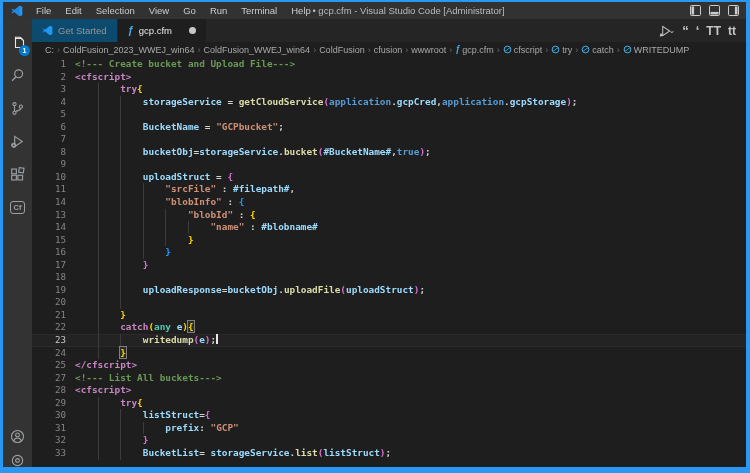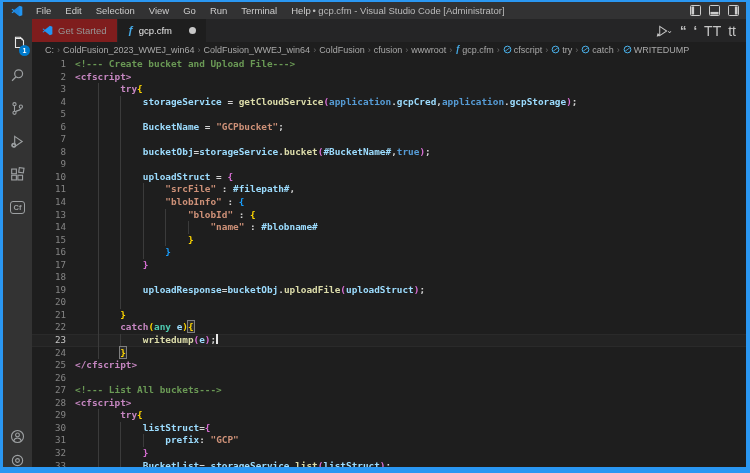--- a/index.html
+++ b/index.html
@@ -42,27 +42,27 @@
   }
   .cf-box {
     border:1.2px solid #9DA0A2; border-radius:3px; color:#9DA0A2;
     font-size:7.5px; font-weight:bold; padding:1px 3px; line-height:9px;
   }
   .ab-bottom { margin-top:auto; display:flex; flex-direction:column; align-items:center; }
   
   .editorcol { flex:1; display:flex; flex-direction:column; min-width:0; }
   .tabbar { height:23px; background:#252526; display:flex; flex:none; align-items:stretch; }
   .tab { display:flex; align-items:center; padding:0 10px; font-size:9.5px; gap:5px; cursor:default; }
-  .tab.inactive { background:#7f1d1d; color:#969696; border-right:1px solid #252526; }
+  .tab.inactive { background:#0c4a6e; color:#969696; border-right:1px solid #252526; }
   .tab.active { background:#1E1E1E; color:#E7E7E7; }
   .dirty-dot { width:7px; height:7px; border-radius:50%; background:#C8C8C8; margin-left:12px; }
   .cfml-glyph { color:#45A9E5; font-size:11px; font-weight:bold; font-style:italic; line-height:1; }
   .editor-actions { margin-left:auto; display:flex; align-items:center; gap:7px; padding-right:10px; color:#C5C5C5; }
   .ea-quote { font-size:13px; font-weight:bold; line-height:10px; }
-  .ea-tt { font-size:14px; font-weight:normal; }
+  .ea-tt { font-size:12px; font-weight:bold; }
   .ea-chevron { font-size:8px; margin-left:-3px; color:#C5C5C5; }
   
   .breadcrumbs {
     height:15px; flex:none; display:flex; align-items:center; padding-left:13px;
     font-size:9px; color:#A9A9A9; white-space:nowrap; overflow:hidden;
   }
   .bc-item { display:flex; align-items:center; gap:2px; cursor:default; }
   .bc-sep { color:#6A6A6A; margin:0 3px; font-size:9px; }
   .bc-item svg { display:block; }
   
@@ -378,24 +378,20 @@
             </div>
             <div class="line">
               <span class="ln">24</span>
               <span class="lc"><span class="guide" style="left: 4ch;"></span><span style="color: rgb(212, 212, 212);">        </span><span class="boxed" style="color: rgb(255, 215, 0);">}</span></span>
             </div>
             <div class="line">
               <span class="ln">25</span>
               <span class="lc"><span style="color: rgb(197, 134, 192);">&lt;/cfscript&gt;</span></span>
             </div>
             <div class="line">
-              <span class="ln">26</span>
-              <span class="lc"></span>
-            </div>
-            <div class="line">
               <span class="ln">27</span>
               <span class="lc"><span style="color: rgb(106, 153, 85);">&lt;!--- List All buckets---&gt;</span></span>
             </div>
             <div class="line">
               <span class="ln">28</span>
               <span class="lc"><span style="color: rgb(197, 134, 192);">&lt;cfscript&gt;</span></span>
             </div>
             <div class="line">
               <span class="ln">29</span>
               <span class="lc"><span class="guide" style="left: 4ch;"></span><span style="color: rgb(212, 212, 212);">        </span><span style="color: rgb(197, 134, 192);">try</span><span style="color: rgb(255, 215, 0);">{</span></span>

